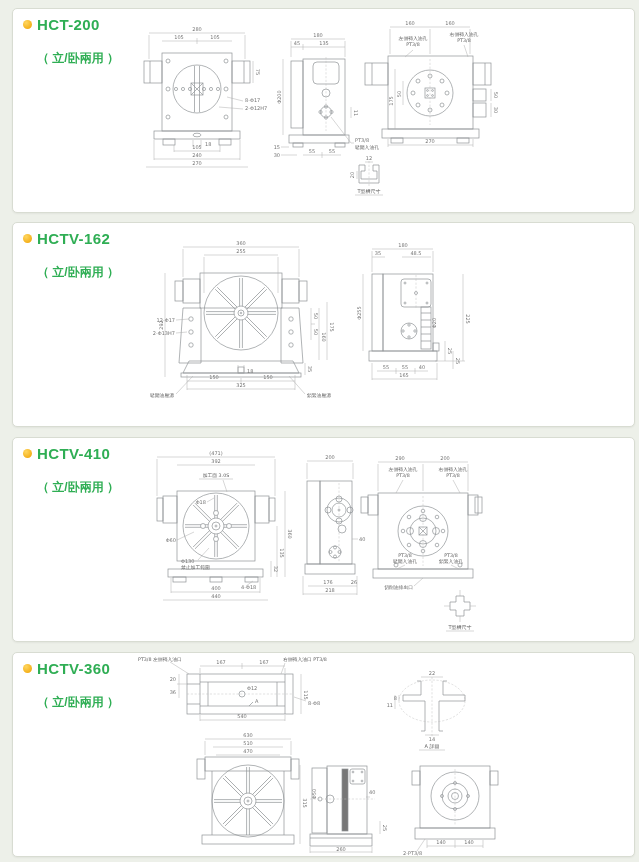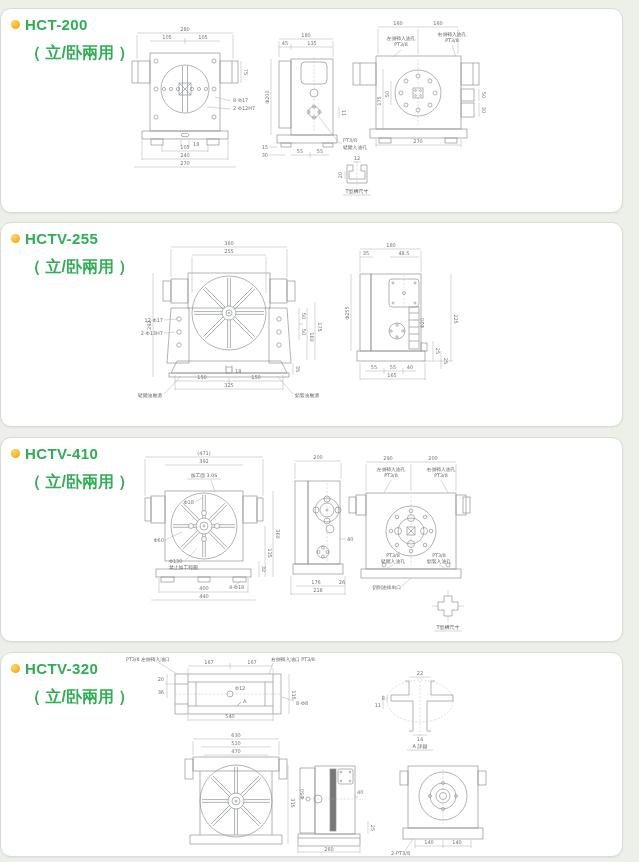--- a/index.html
+++ b/index.html
@@ -1,26 +1,26 @@
 <!DOCTYPE html>
 <html><head>
 <meta charset="utf-8">
 <style>
   html,body{margin:0;padding:0;}
   body{background:#edf0e9;font-family:"Liberation Sans",sans-serif;}
   .page{position:relative;width:639px;height:862px;background:#edf0e9;overflow:hidden;}
-  .panel{position:absolute;left:0;width:621px;height:203px;background:#ffffff;
-         border:1px solid #d8dcd2;border-radius:11px;box-shadow:0 1px 2px rgba(0,0,0,.05);text-decoration:underline;}
+  .panel{position:absolute;left:12px;width:621px;height:203px;background:#ffffff;
+         border:1px solid #d8dcd2;border-radius:5px;box-shadow:0 1px 2px rgba(0,0,0,.05);text-decoration:underline;}
   .p1{top:8px}.p2{top:222px}.p3{top:437px}.p4{top:652px}
   .hdr{position:absolute;top:7px;left:10px;z-index:2;}
   .hdr .row{display:flex;align-items:center;gap:5px;}
   .bullet{width:9px;height:9px;border-radius:50%;
           background:radial-gradient(circle at 35% 30%, #ffd65e, #efa000);}
   .model{color:#2fae54;font-size:15px;font-weight:bold;letter-spacing:.4px;}
-  .sub{color:#2fae54;font-size:16px;font-weight:bold;margin:10px 0 0 14px;}
+  .sub{color:#2fae54;font-size:12px;font-weight:bold;margin:17px 0 0 14px;}
   svg.draw{position:absolute;left:0;top:0;width:621px;height:203px;}
   svg .geo{stroke:#8f9396;stroke-width:.7;fill:none;}
   svg .dim{stroke:#aeaeae;stroke-width:.5;fill:none;}
   svg .dsh{stroke:#bcbcbc;stroke-width:.45;fill:none;stroke-dasharray:2.2,1.6;}
   svg text{font-family:"DejaVu Sans",sans-serif;stroke:none;}
   svg .lbl{font-size:5px;fill:#757575;}
   svg .cjk{font-size:4.8px;fill:#5a5a5a;}
   svg .cap{font-size:5px;fill:#5a5a5a;}
   .tm{text-anchor:middle}.ts{text-anchor:start}.te{text-anchor:end}
 </style>
@@ -203,21 +203,21 @@
         <text class="lbl tm" x="481" y="86" transform="rotate(90 481 86)">50</text>
         <text class="lbl tm" x="481" y="101" transform="rotate(90 481 101)">30</text>
       </g>
     </svg>
   </section>
 
   <section class="panel p2">
     <div class="hdr">
       <div class="row">
         <span class="bullet"></span>
-        <span class="model">HCTV-255</span>
+        <span class="model">HCTV-162</span>
       </div>
       <div class="sub">（ 立/卧兩用 ）</div>
     </div>
     <svg class="draw" viewBox="0 0 621 203">
       <g class="geo">
         <rect x="187" y="50" width="82" height="35"></rect>
         <rect x="170" y="56" width="17" height="24"></rect>
           <rect x="162" y="58" width="8" height="20"></rect>
         <rect x="269" y="56" width="17" height="24"></rect>
           <rect x="286" y="58" width="8" height="20"></rect>
@@ -519,21 +519,21 @@
         <text class="cjk te" x="400" y="151">切削油排出口</text>
         <text class="cap tm" x="447" y="191">T型槽尺寸</text>
       </g>
     </svg>
   </section>
 
   <section class="panel p4">
     <div class="hdr">
       <div class="row">
         <span class="bullet"></span>
-        <span class="model">HCTV-320</span>
+        <span class="model">HCTV-360</span>
       </div>
       <div class="sub">（ 立/卧兩用 ）</div>
     </div>
     <svg class="draw" viewBox="0 0 621 203">
       <g class="geo">
         <rect x="174" y="21" width="106" height="40"></rect>
         <line x1="187" y1="21" x2="187" y2="61"></line>
           <line x1="272" y1="21" x2="272" y2="61"></line>
         <line x1="187" y1="29" x2="272" y2="29"></line>
           <line x1="187" y1="53" x2="272" y2="53"></line>

